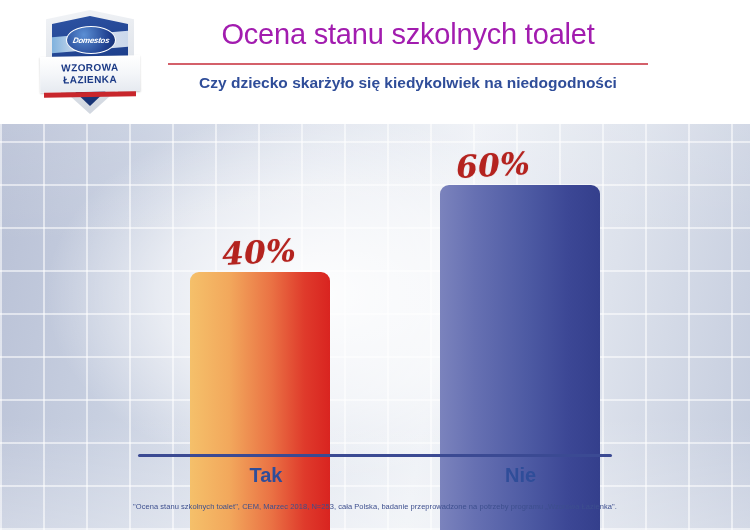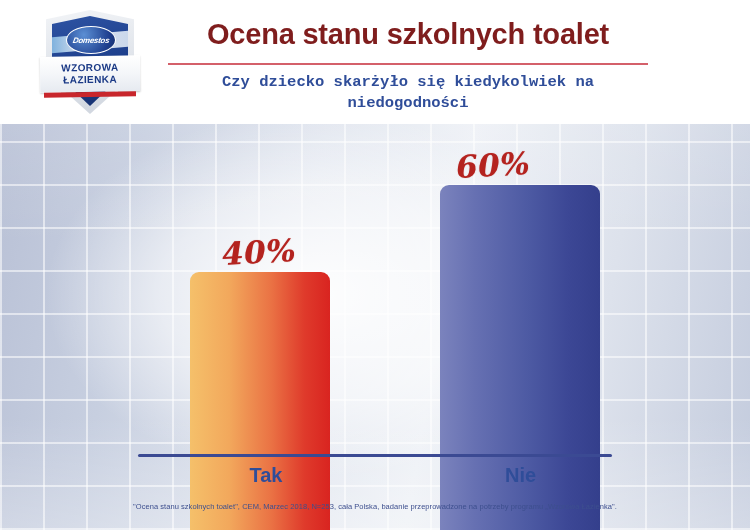--- a/index.html
+++ b/index.html
@@ -96,23 +96,23 @@
     background: #c8262c;
     transform: rotate(-1deg);
   }
 
   .title {
     position: absolute;
     left: 168px;
     top: 18px;
     width: 480px;
     text-align: center;
-    color: #7f1d1d;
+    color: #a21caf;
     font-size: 29px;
-    font-weight: bold;
+    font-weight: normal;
     letter-spacing: -.2px;
     white-space: nowrap;
   }
   .title-rule {
     position: absolute;
     left: 168px;
     top: 63px;
     width: 480px;
     height: 2px;
     background: #d4606a;
@@ -120,21 +120,20 @@
   .subtitle {
     position: absolute;
     left: 158px;
     top: 72px;
     width: 500px;
     text-align: center;
     color: #2f4d99;
     font-size: 15.5px;
     font-weight: bold;
     line-height: 21px;
-    font-family: Liberation Mono, monospace;
   }
 
   
   .chart-panel {
     position: absolute;
     left: 0; top: 124px;
     width: 750px;
     height: 406px;
     overflow: hidden;
     background:

